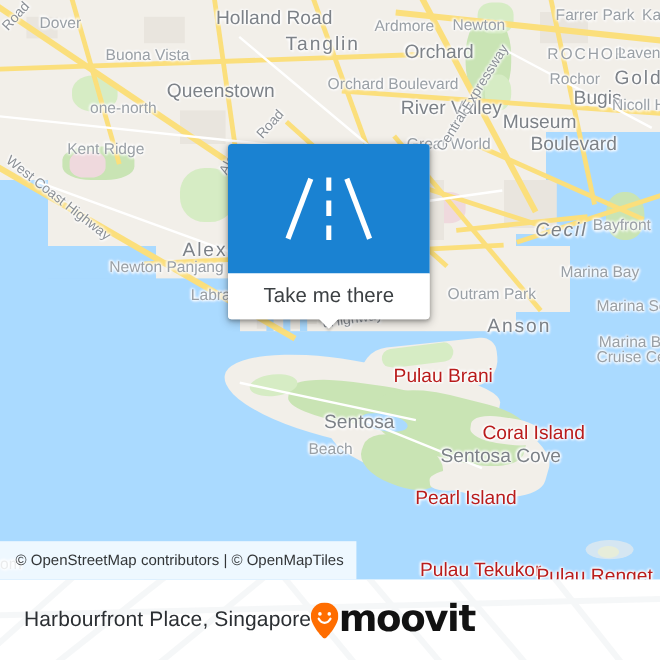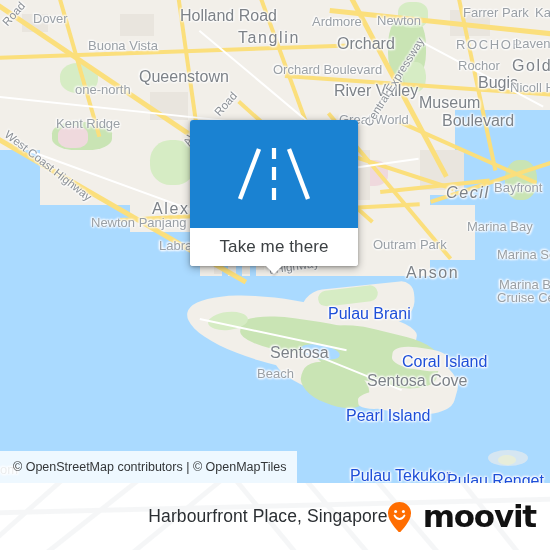--- a/index.html
+++ b/index.html
@@ -27,21 +27,21 @@
 
   
   .lbl{
     position:absolute;color:#9aa0a6;white-space:nowrap;
     font-family:"Liberation Sans", sans-serif;
     text-shadow:0 0 3px #fff,0 0 3px #fff,0 0 2px #fff,1px 1px 2px #fff,-1px -1px 2px #fff;
     pointer-events:none;
   }
   .lbl.big{font-size:16px;color:#7d8288;}
   .lbl.mid{font-size:13px;}
-  .lbl.water-lbl{color:#1d4ed8;text-align:right;}
+  .lbl.water-lbl{color:#b91c1c;text-align:right;}
   .lbl.track{letter-spacing:1.6px;}
   .lbl.road-lbl{color:#8b9096;font-size:11.5px;}
 
   
   #card{
     position:absolute;left:190px;top:120px;width:168px;
     border-radius:3px;
     box-shadow:0 2px 8px rgba(0,0,0,.33),0 1px 3px rgba(0,0,0,.22);
     overflow:visible;
     background:#fff;
@@ -76,24 +76,24 @@
   #attrib .txt{font-size:12.5px;color:#333638;white-space:nowrap;}
 
   
   #footer{
     position:absolute;left:0;top:483px;width:550px;height:67px;
     background:#ffffff;overflow:hidden;
   }
   #footer-wm{position:absolute;left:0;top:0;width:550px;height:67px;opacity:.5;}
   #footer-inner{
     position:relative;height:67px;display:flex;align-items:center;
-    justify-content:flex-end;padding:0 14px 0 20px;box-sizing:border-box;
+    justify-content:flex-start;padding:0 14px 0 20px;box-sizing:border-box;
   }
   #place-title{font-size:17.5px;color:#2b2f33;letter-spacing:.1px;}
-  #brand{display:flex;align-items:center;gap:12px;}
+  #brand{display:flex;align-items:center;gap:0;}
   #brand-word{
     font-size:31px;font-weight:bold;color:#121212;letter-spacing:-1.2px;
     line-height:1;font-family:"DejaVu Sans", sans-serif;
   }
   #brand-pin{width:23px;height:30px;display:block;}
 </style>
 </head>
 <body>
 
 <div id="app">

